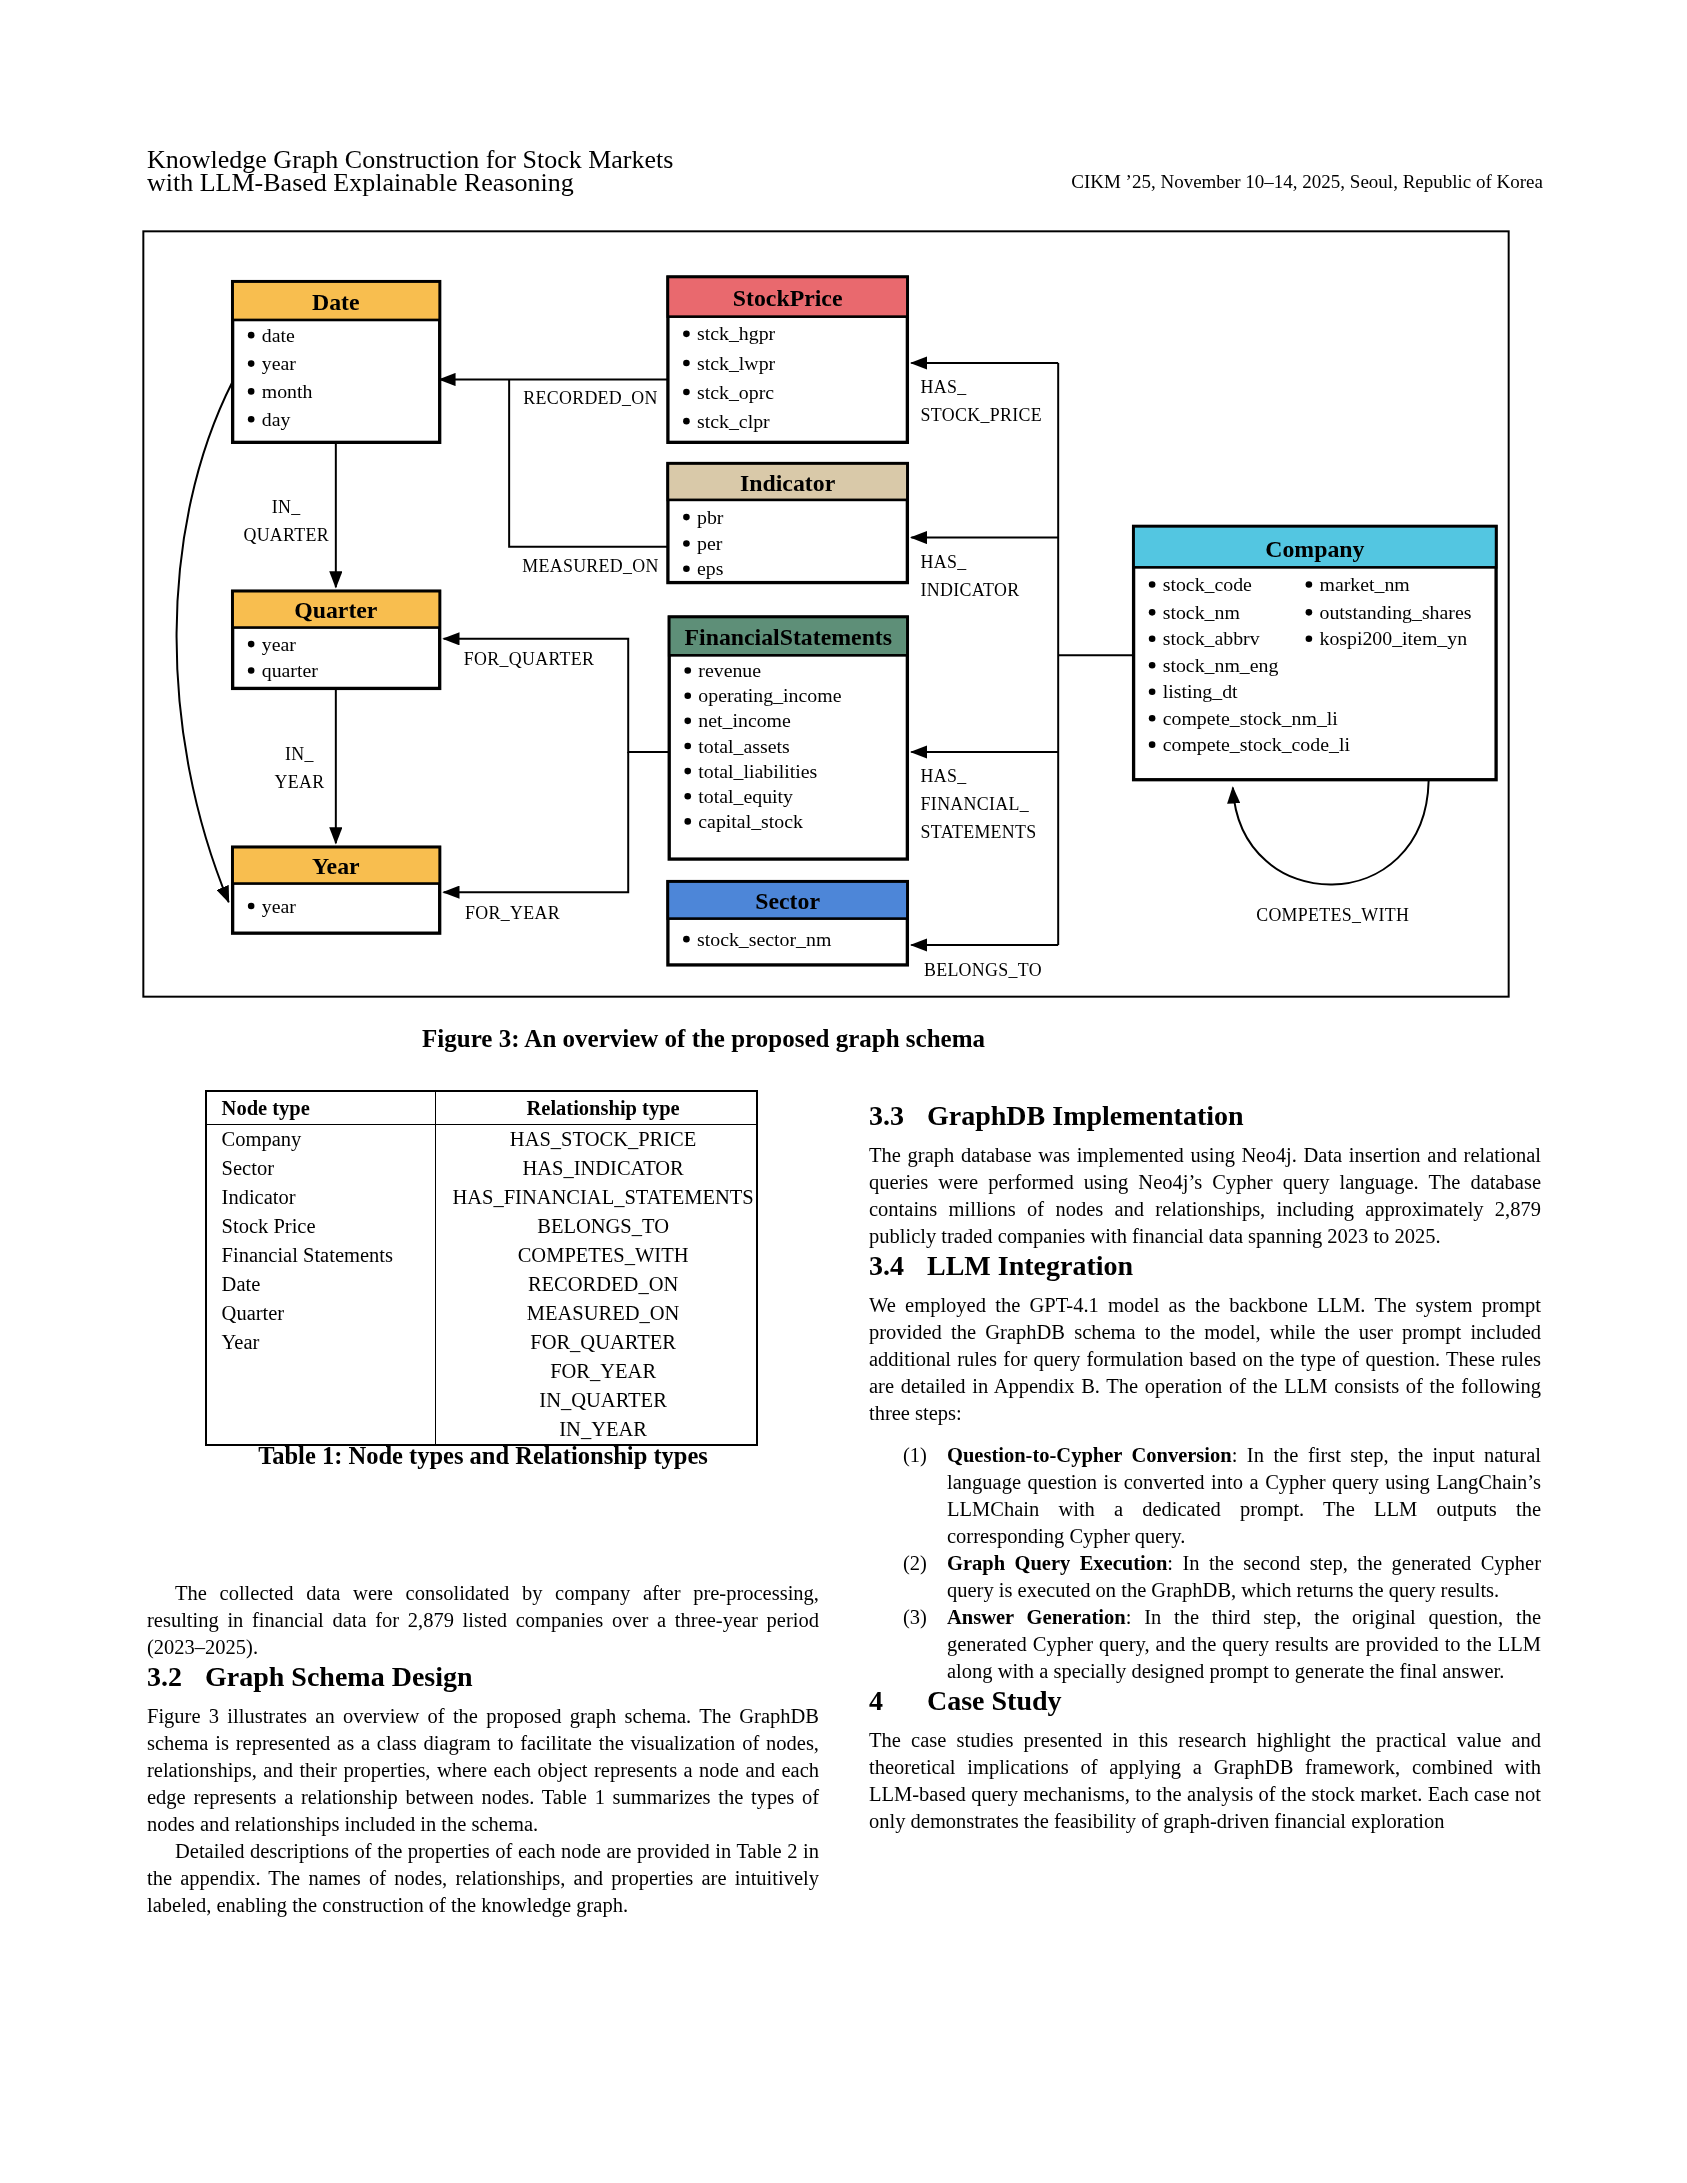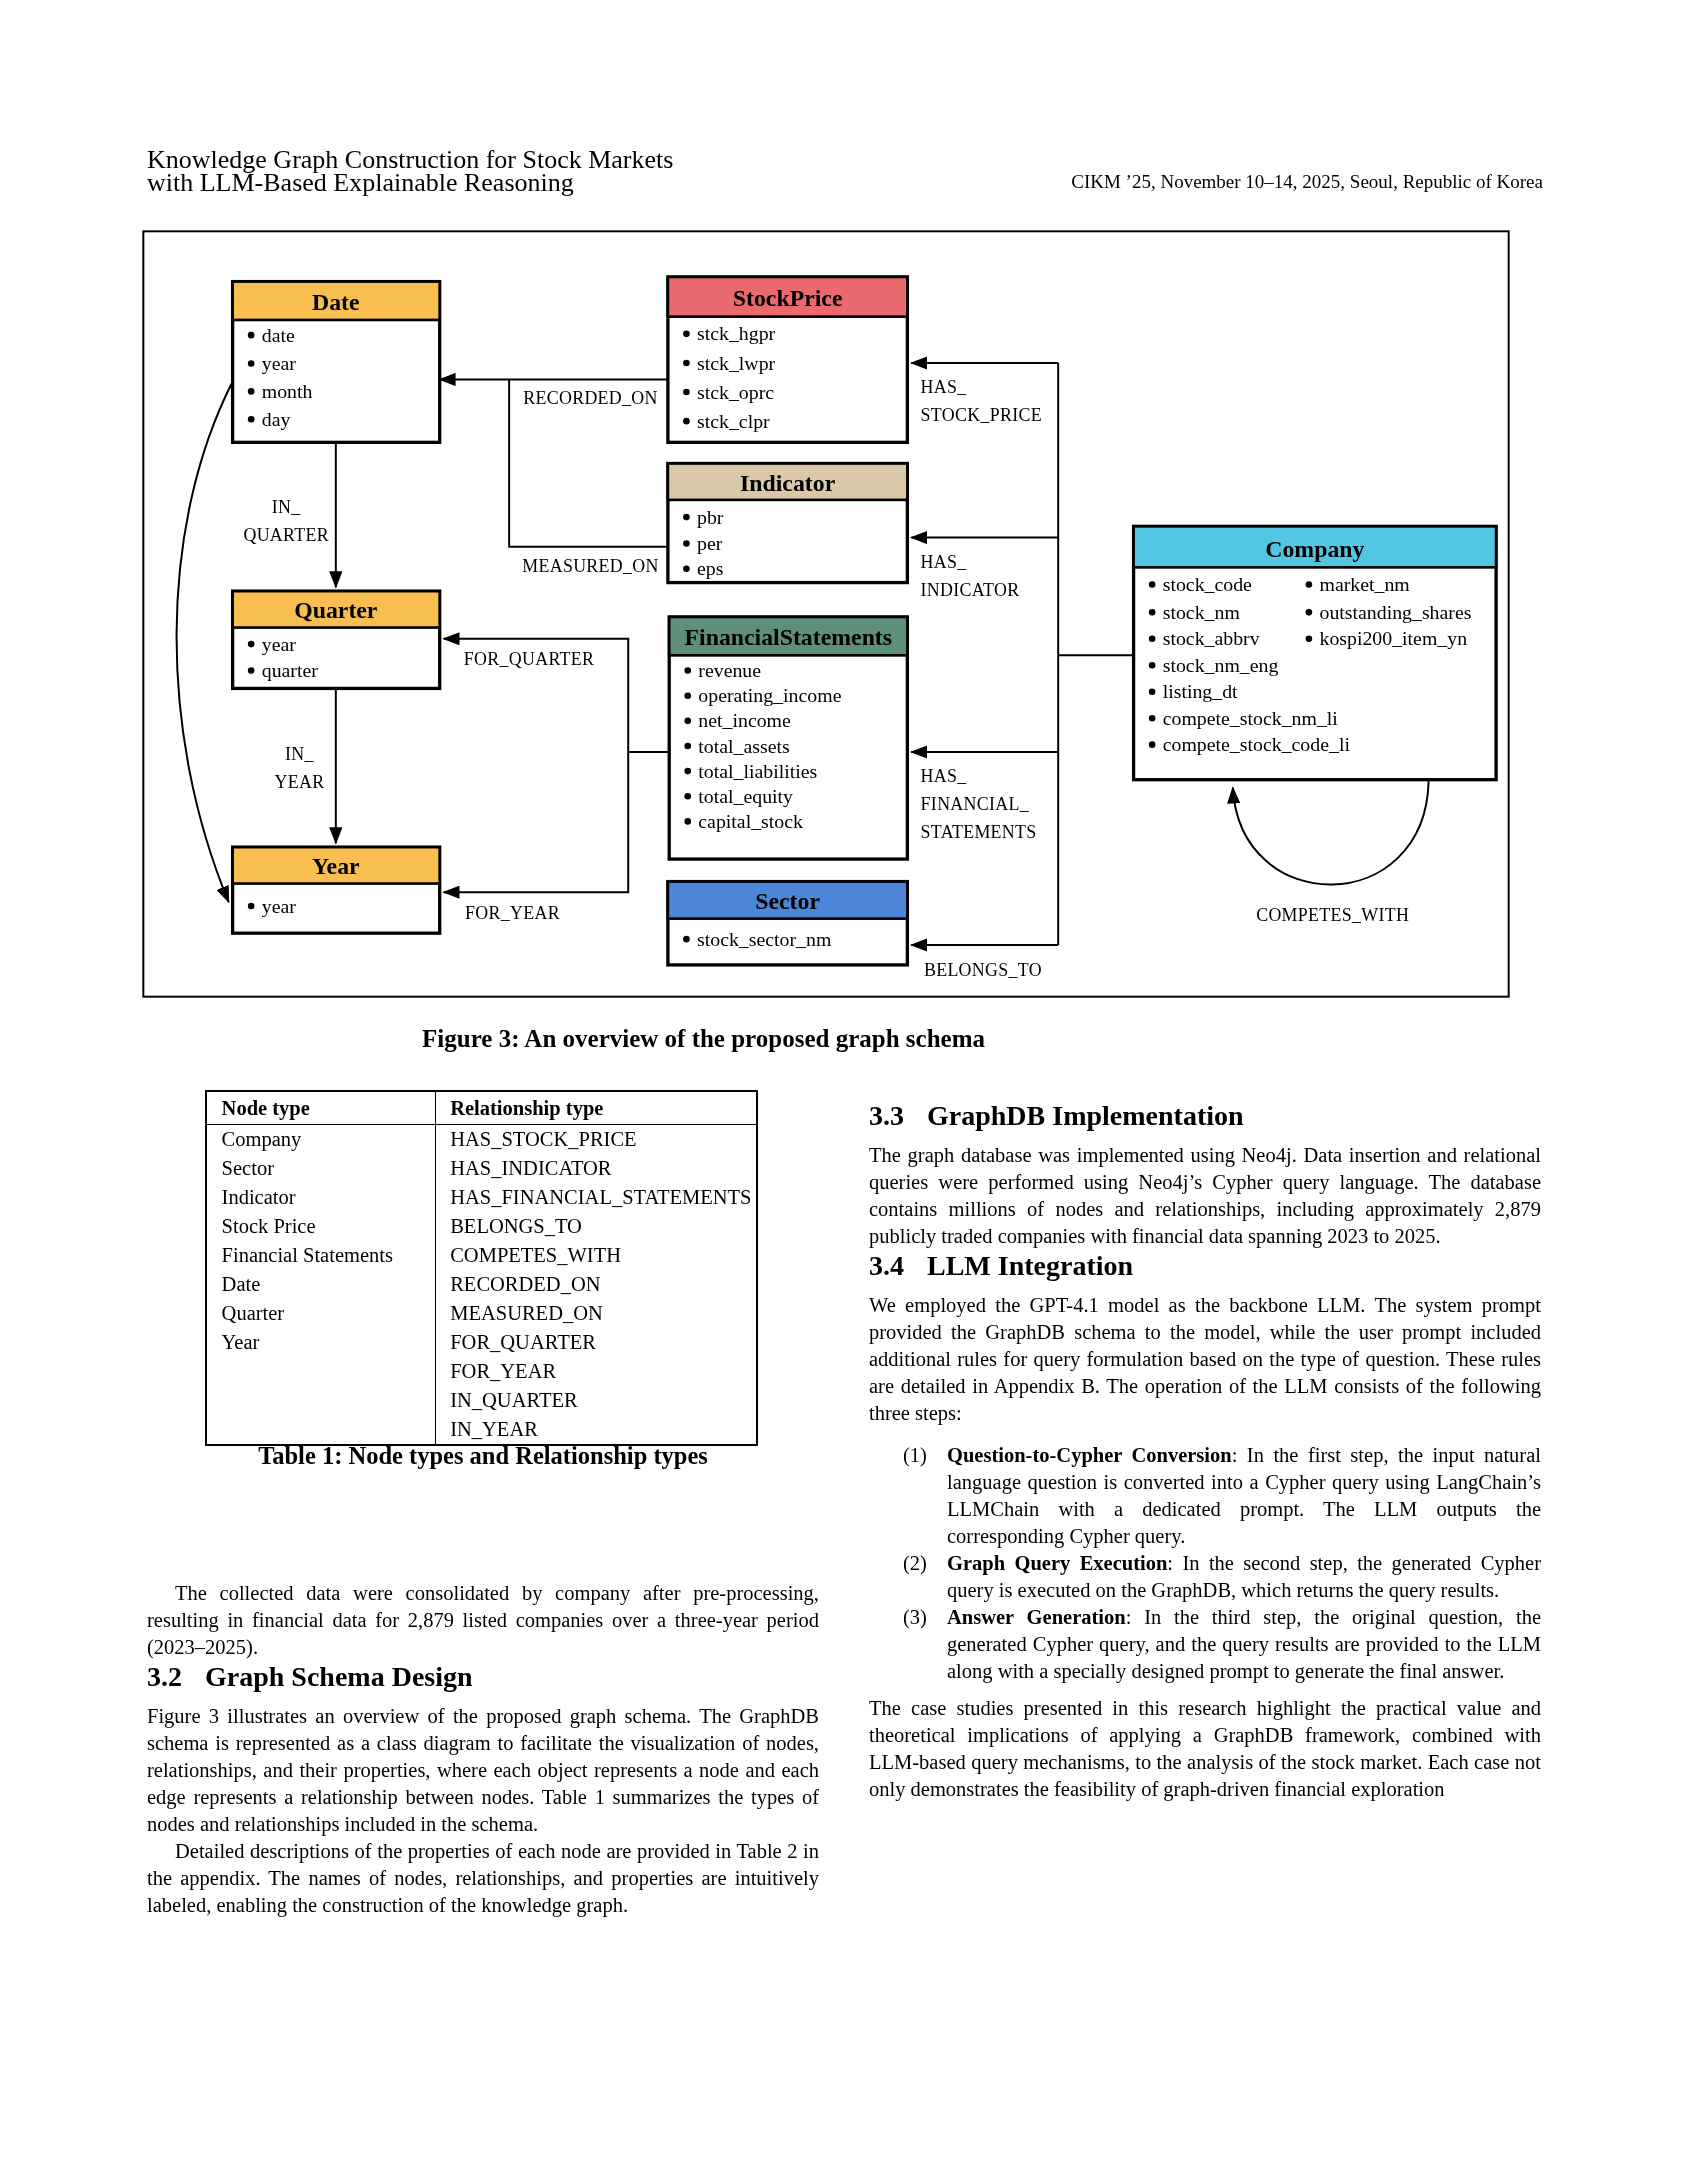--- a/index.html
+++ b/index.html
@@ -21,21 +21,21 @@
   .edge-label.mid { text-anchor:middle; }
   .fig-caption { position:absolute; left:0; top:1025px; width:1407px; text-align:center;
                  font-size:25px; font-weight:bold; }
 
   
   .tbl { position:absolute; left:205px; top:1090px; width:553px; border-collapse:collapse;
          font-size:20.5px; }
   .tbl td, .tbl th { padding:0 0 0 14.6px; text-align:left; font-weight:normal; vertical-align:top; }
   .tbl thead th { font-weight:bold; height:32px; vertical-align:middle; }
   .tbl { border:2px solid #000; }
-  .tbl .c2 { border-left:1.3px solid #000; }
+  .tbl .c2 { border-left:1.3px solid #000;text-align:center; }
   .tbl thead tr { border-bottom:1.3px solid #000;margin-top:44px; }
   .tbl tbody td { line-height:29px; }
   .tbl-caption { position:absolute; left:147px; top:1442px; width:672px; text-align:center;
                  font-size:24.5px; font-weight:bold; }
 
   
   .col { position:absolute; width:672px; font-size:20.5px; line-height:27px; text-align:justify; }
   .col-left  { left:147px;  top:1580px; }
   .col-right { left:869px; top:1100px; }
   .col p { margin:0; }
@@ -299,17 +299,18 @@
         <span class="num">(1)</span><b>Question-to-Cypher Conversion</b><span>: In the first step, the input natural language question is converted into a Cypher query using LangChain’s LLMChain with a dedicated prompt. The LLM outputs the corresponding Cypher query.</span>
       </div>
       <div class="li">
         <span class="num">(2)</span><b>Graph Query Execution</b><span>: In the second step, the generated Cypher query is executed on the GraphDB, which returns the query results.</span>
       </div>
       <div class="li">
         <span class="num">(3)</span><b>Answer Generation</b><span>: In the third step, the original question, the generated Cypher query, and the query results are provided to the LLM along with a specially designed prompt to generate the final answer.</span>
       </div>
     </div>
 
+    <h2 class="sec m-top-56"><span class="h-num">4</span><span>Case Study</span></h2>
     <p class="after-h">The case studies presented in this research highlight the practical value and theoretical implications of applying a GraphDB framework, combined with LLM-based query mechanisms, to the analysis of the stock market. Each case not only demonstrates the feasibility of graph-driven financial exploration</p>
   </div>
 
 </div>
 
 
 </body></html>

